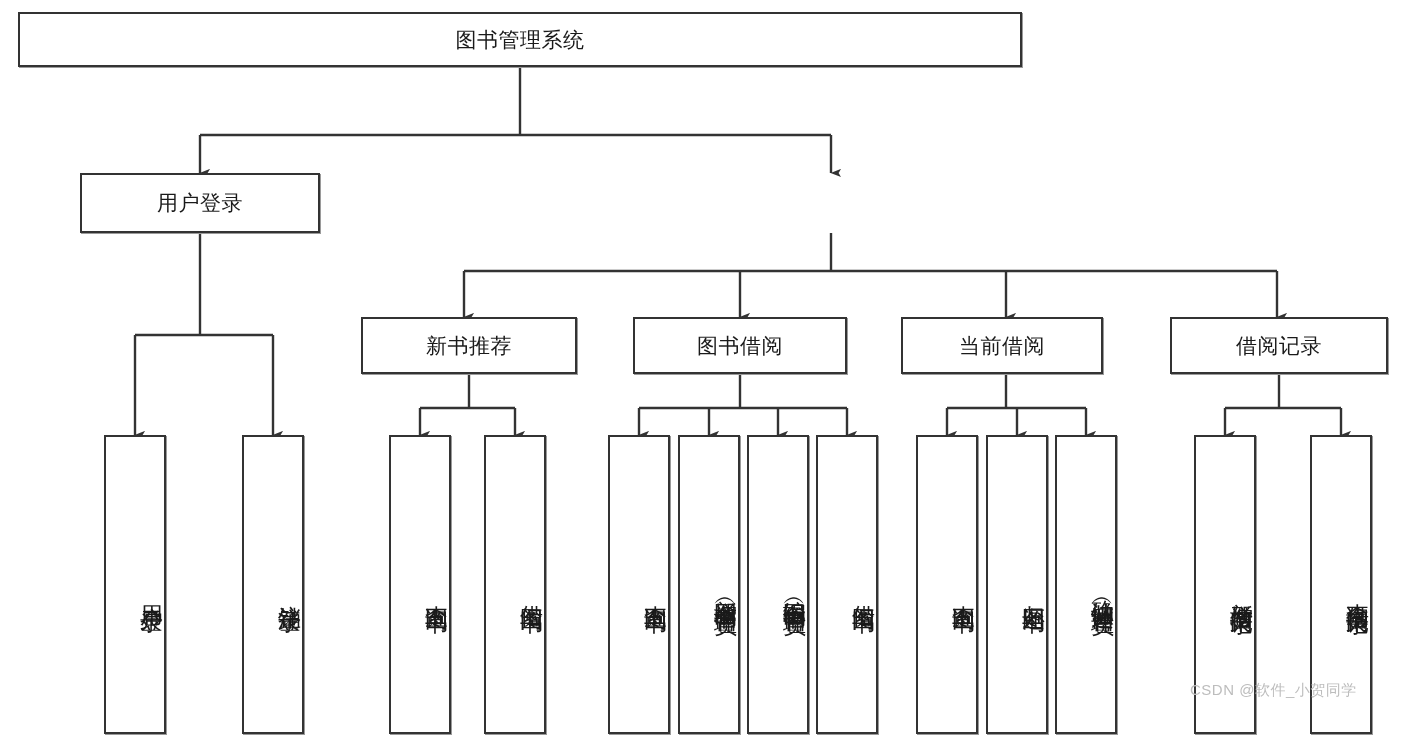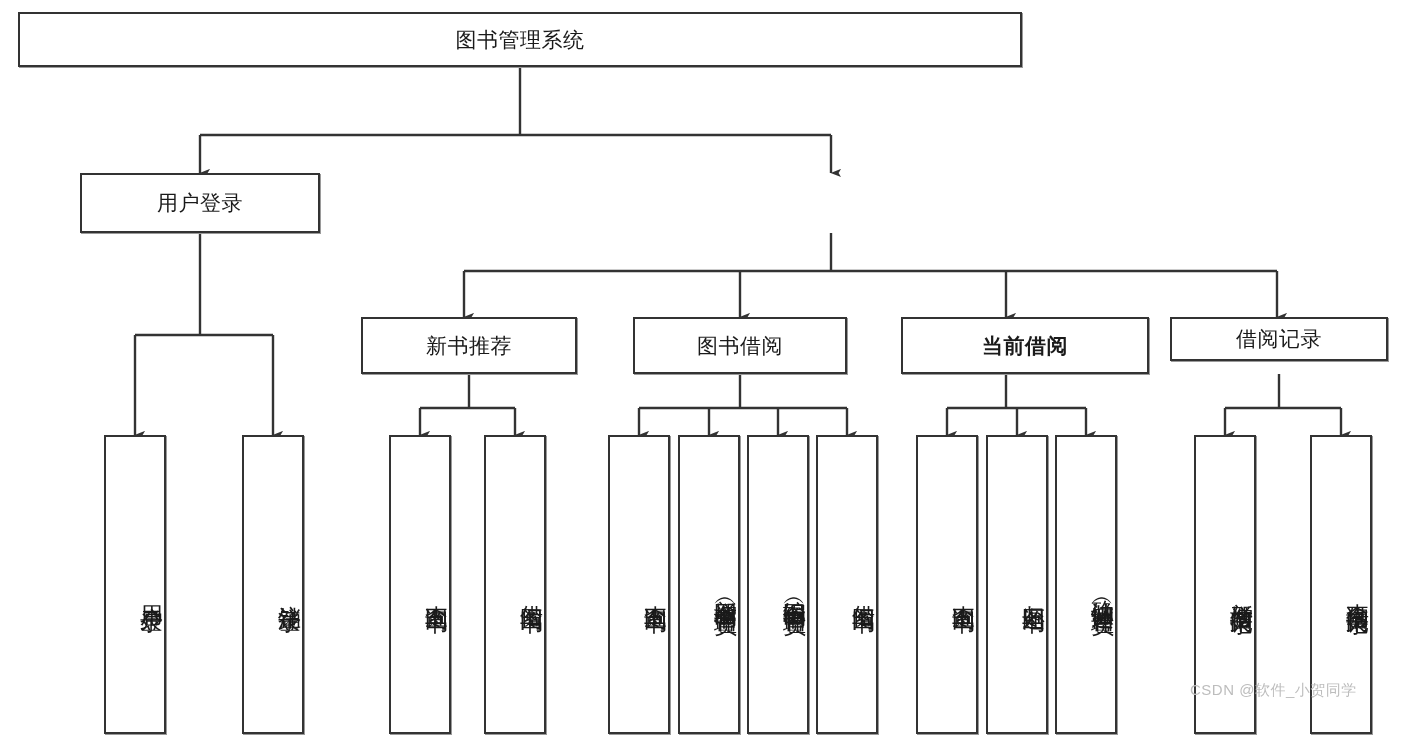--- a/index.html
+++ b/index.html
@@ -119,24 +119,24 @@
   <div class="node horiz" id="n-l1-0" style="left: 80px; top: 173px; width: 240px; height: 60px;">
     <span>用户登录</span>
   </div>
 
   <div class="node horiz" id="n-l2-0" style="left: 361px; top: 317px; width: 216px; height: 57px;">
     <span>新书推荐</span>
   </div>
   <div class="node horiz" id="n-l2-1" style="left: 633px; top: 317px; width: 214px; height: 57px;">
     <span>图书借阅</span>
   </div>
-  <div class="node horiz" id="n-l2-2" style="left: 901px; top: 317px; width: 248px; height: 57px; font-weight: bold;">
+  <div class="node horiz" id="n-l2-2" style="left: 901px; top: 317px; width: 202px; height: 57px;">
     <span>当前借阅</span>
   </div>
-  <div class="node horiz" id="n-l2-3" style="left: 1170px; top: 317px; width: 218px; height: 44px;">
+  <div class="node horiz" id="n-l2-3" style="left: 1170px; top: 317px; width: 218px; height: 57px;">
     <span>借阅记录</span>
   </div>
 
   <div class="node vert" id="n-lf-0" style="left: 104px; top: 435px; width: 62px; height: 299px;">
     <span class="vlabel">用户登录</span>
   </div>
   <div class="node vert" id="n-lf-1" style="left: 242px; top: 435px; width: 62px; height: 299px;">
     <span class="vlabel">注销登录</span>
   </div>
   <div class="node vert" id="n-lf-2" style="left: 389px; top: 435px; width: 62px; height: 299px;">

